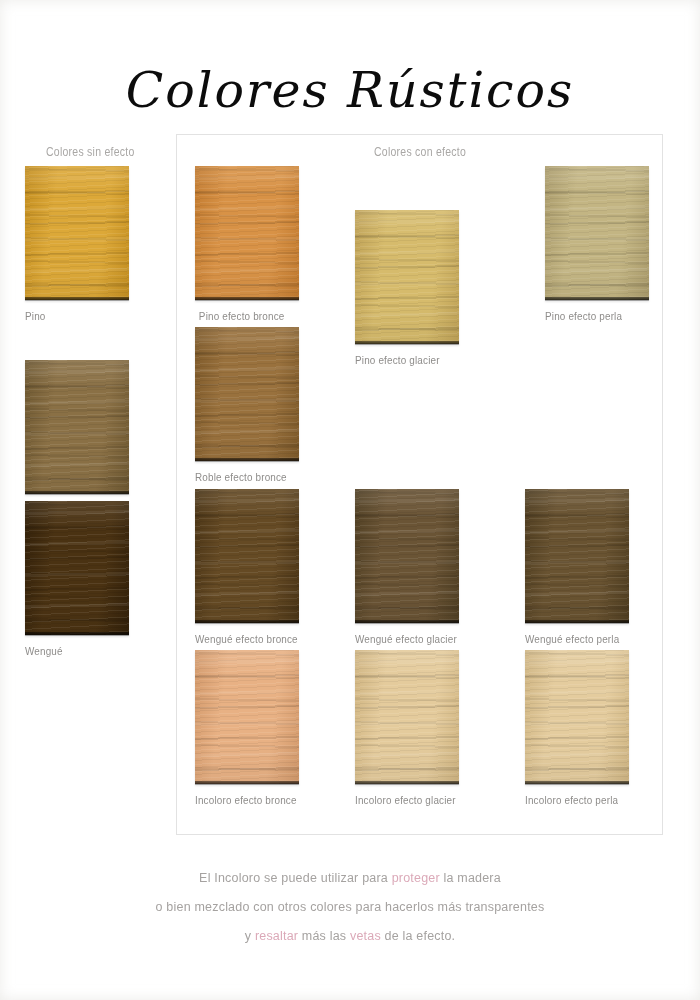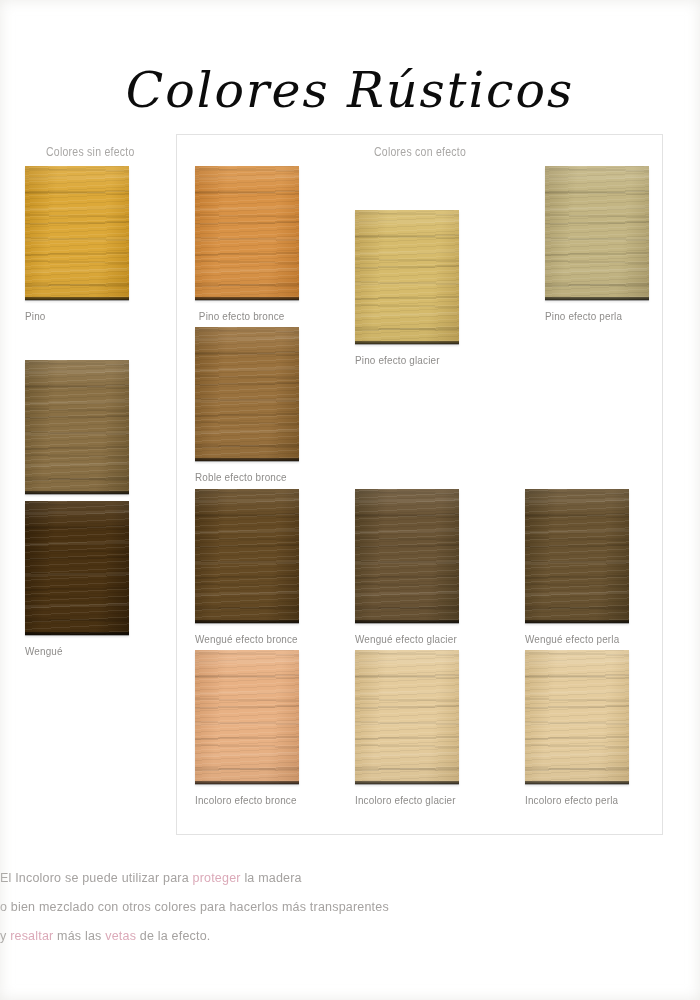--- a/index.html
+++ b/index.html
@@ -155,20 +155,21 @@
     transform: scaleX(.86);
     transform-origin: left center;
     white-space: nowrap;
   }
 
   
   #footer {
     position: absolute;
     left: 0; top: 864px;
     width: 700px;
+    text-align: center;
     font-family: "Liberation Sans", sans-serif;
     font-size: 12.5px;
     line-height: 29px;
     color: #a5a2a0;
     letter-spacing: .2px;
   }
   #footer .line { display: block; }
   #footer .hl { color: #dba9b8; }
 </style>
 </head>

